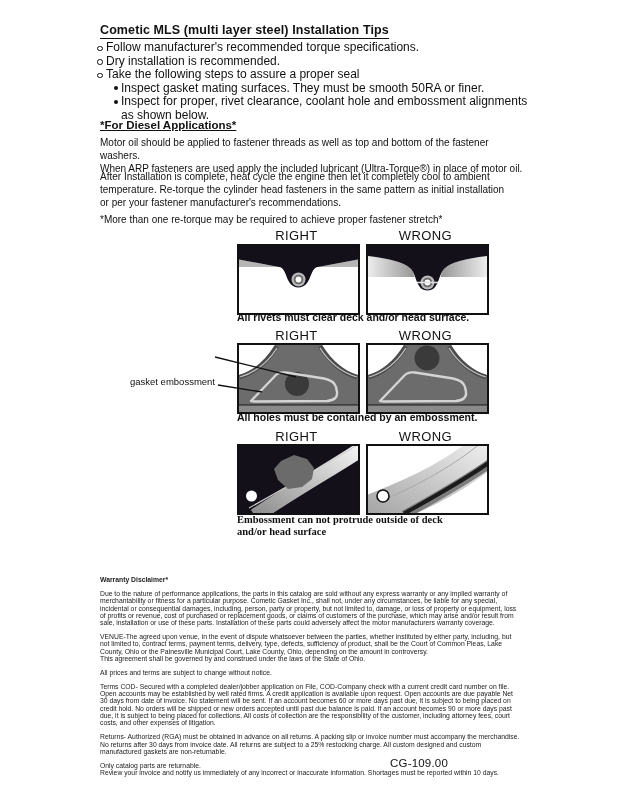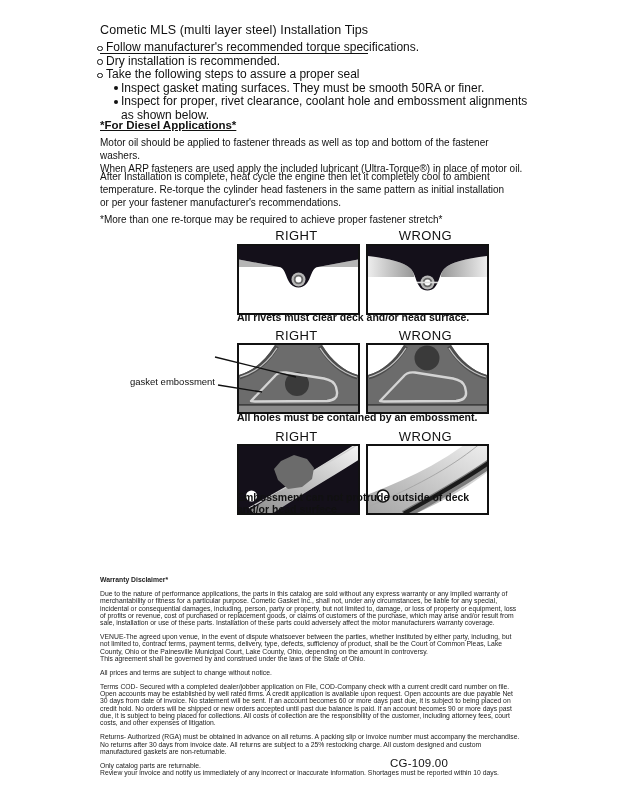--- a/index.html
+++ b/index.html
@@ -2,22 +2,22 @@
 <html><head>
 <meta charset="utf-8">
 <style>
   html,body{margin:0;padding:0;background:#fff;}
   #page{
     position:relative;width:618px;height:800px;background:#fff;overflow:hidden;
     font-family:"Liberation Sans", sans-serif;color:#111;
   }
   .abs{position:absolute;}
   .title{
-    font-size:12.5px;font-weight:normal;display:inline-block;
-    border-bottom:1.6px solid #111;padding-bottom:16px;letter-spacing:0.1px;
+    font-size:12.5px;font-weight:bold;display:inline-block;
+    border-bottom:1.6px solid #111;padding-bottom:1px;letter-spacing:0.1px;
   }
   .tips{font-size:12px;line-height:13.6px;}
   .brow{display:flex;align-items:flex-start;}
   .m-o{width:3.5px;height:3.5px;border:1px solid #111;border-radius:50%;margin:4.6px 3.5px 0 0;flex:none;}
   .m-dot{width:4px;height:4px;background:#111;border-radius:50%;margin:4.6px 3px 0 0;flex:none;}
   .sub{margin-left:17px;}
   .h-diesel{font-size:11.5px;font-weight:bold;text-decoration:underline;}
   .para{font-size:10px;line-height:13px;white-space:pre-line;margin:0;}
   .dlabel{font-size:13px;width:119px;text-align:center;letter-spacing:0.4px;}
   .imgbox{width:119px;height:67px;border:2px solid #111;background:#fff;}
@@ -186,21 +186,21 @@
         </linearGradient>
       </defs>
       <rect width="119" height="67" fill="#ffffff"></rect>
       <path d="M126,-2 C94,26 58,46 -6,70" stroke="url(#g3w)" stroke-width="36" fill="none"></path>
       <path d="M114,-4 C88,18 54,38 2,60" stroke="#a8a8a8" stroke-width="1" fill="none"></path>
       <path d="M124,16 C96,36 70,50 36,69" stroke="#7d7d7d" stroke-width="9" fill="none"></path>
       <path d="M124,14.5 C96,34.5 70,48.5 36,67.5" stroke="#1b1b1b" stroke-width="4" fill="none"></path>
       <circle cx="15" cy="50" r="6" fill="#ffffff" stroke="#111" stroke-width="1.6"></circle>
     </svg>
   </div>
-  <div class="abs caption" style="left:237px;top:492px;">Embossment can not protrude outside of deck
+  <div class="abs caption" style="left:237px;top:514px;font-family:Liberation Serif, serif;">Embossment can not protrude outside of deck
 and/or head surface</div>
 
   <div class="abs fineprint" style="left:100px;top:576px;">
     <h3>Warranty Disclaimer*</h3>
     <p>Due to the nature of performance applications, the parts in this catalog are sold without any express warranty or any implied warranty of merchantability or fitness for a particular purpose.  Cometic Gasket Inc., shall not, under any circumstances, be liable for any special, incidental or consequential damages, including, person, party or property, but not limited to, damage, or loss of property or equipment, loss of profits or revenue, cost of purchased or replacement goods, or claims of customers of the purchase, which may arise and/or result from sale, installation or use of these parts.  Installation of these parts could adversely affect the motor manufacturers warranty coverage.</p>
     <p>VENUE-The agreed upon venue, in the event of dispute whatsoever between the parties, whether instituted by either party, including, but not limited to, contract terms, payment terms, delivery, type, defects, sufficiency of product, shall be the Court of Common Pleas, Lake County, Ohio or the Painesville Municipal Court, Lake County, Ohio, depending on the amount in controversy.
 This agreement shall be governed by and construed under the laws of the State of Ohio.</p>
     <p>All prices and terms are subject to change without notice.</p>
     <p>Terms COD- Secured with a completed dealer/jobber application on File, COD-Company check with a current credit card number on file.  Open accounts may be established by well rated firms.  A credit application is available upon request.  Open accounts are due payable Net 30 days from date of invoice.  No statement will be sent.  If an account becomes 60 or more days past due, it is subject to being placed on credit hold.  No orders will be shipped or new orders accepted until past due balance is paid.  If an account becomes 90 or more days past due, it is subject to being placed for collections.  All costs of collection are the responsibility of the customer, including attorney fees, court costs, and other expenses of litigation.</p>
     <p>Returns- Authorized (RGA) must be obtained in advance on all returns.  A packing slip or invoice number must accompany the merchandise.  No returns after 30 days from invoice date.  All returns are subject to a 25% restocking charge.  All custom designed and custom manufactured gaskets are non-returnable.</p>

